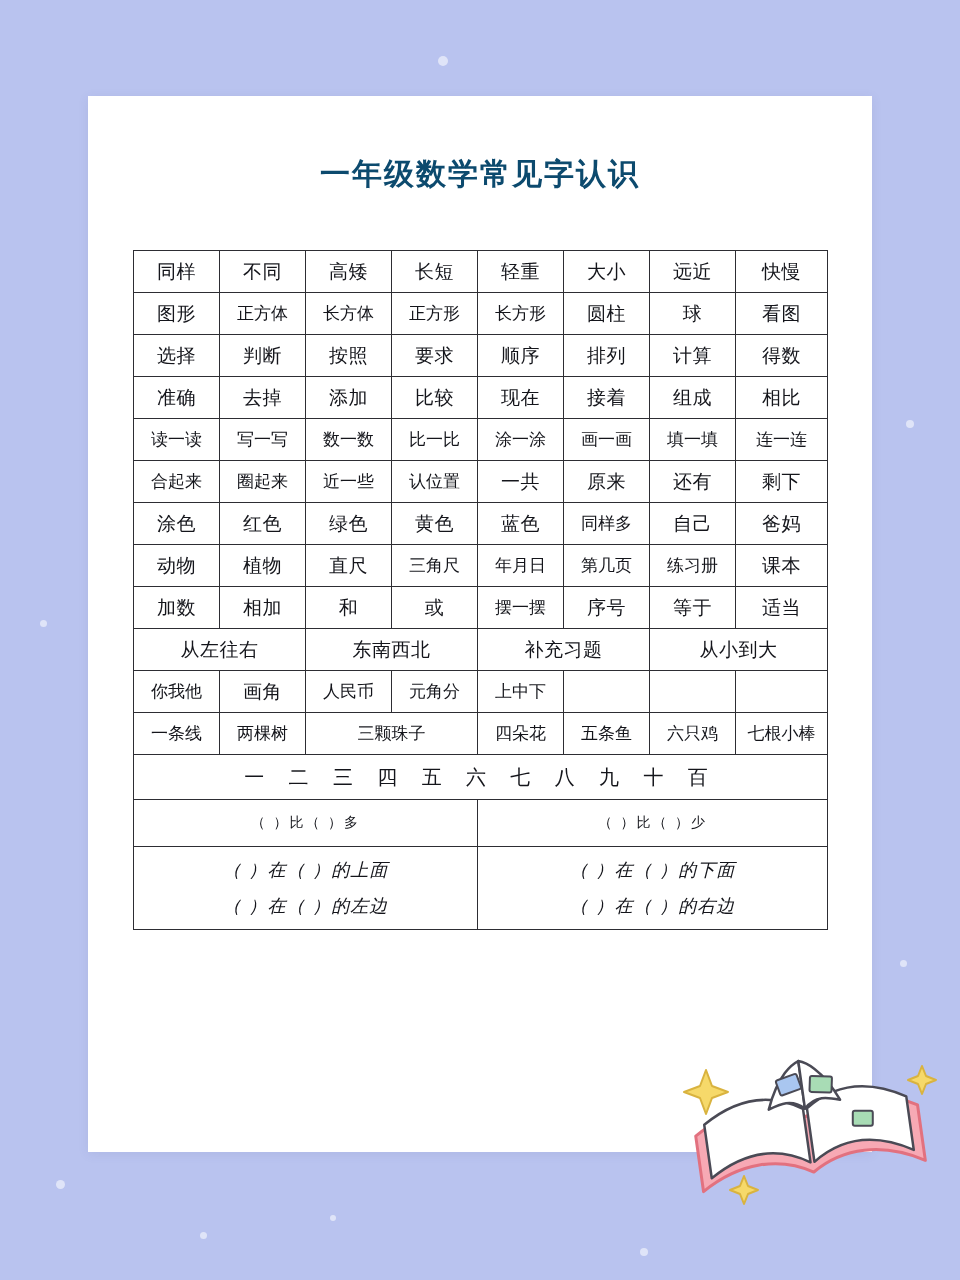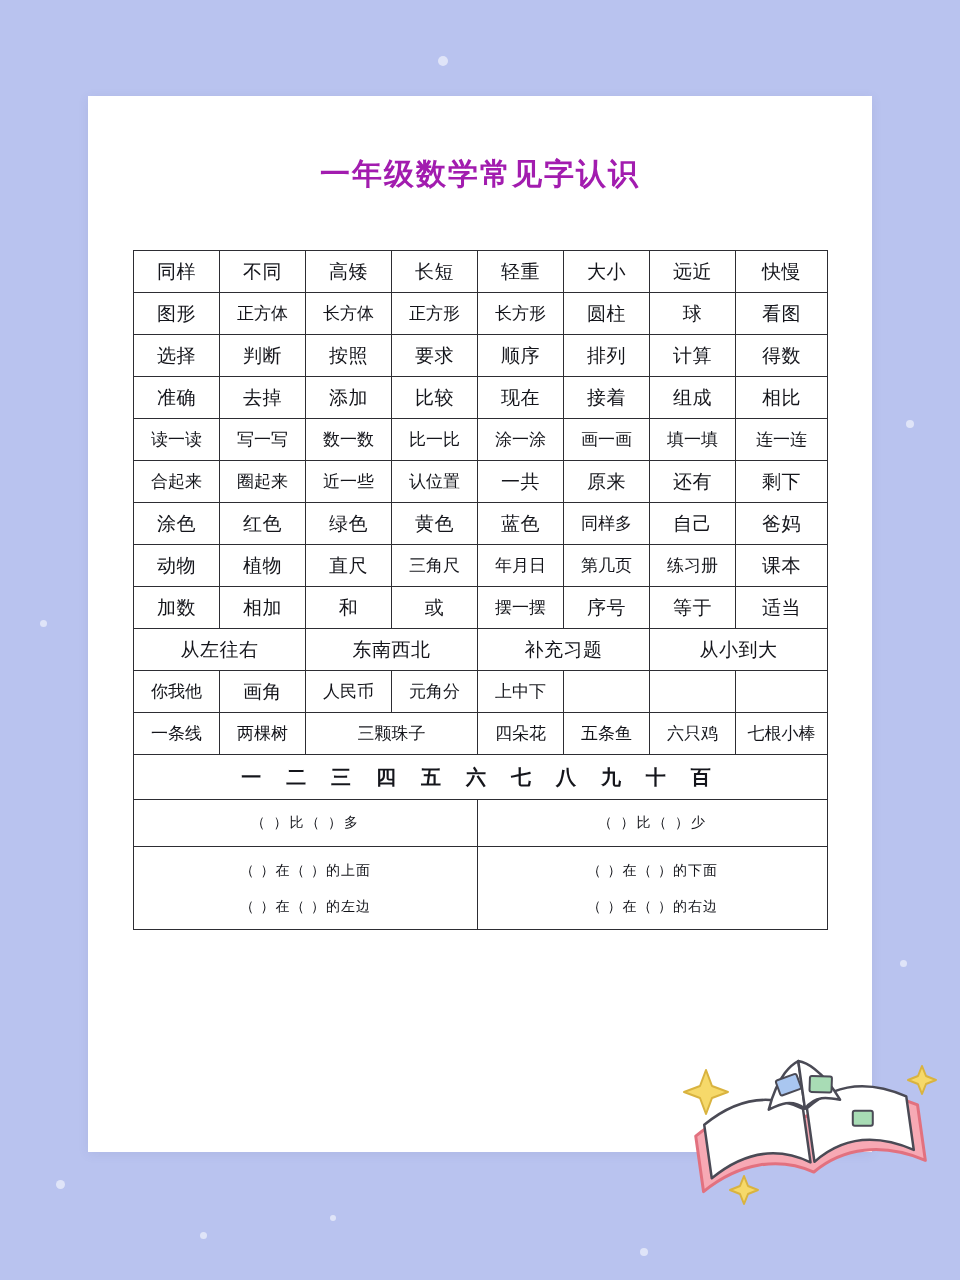--- a/index.html
+++ b/index.html
@@ -28,21 +28,21 @@
     width: 784px;
     height: 1056px;
     background: #ffffff;
     box-shadow: 0 2px 10px rgba(80,90,150,0.10);
   }
   .doc-title {
     text-align: center;
     font-size: 30px;
     font-weight: bold;
     letter-spacing: 2px;
-    color: #a21caf;
+    color: #0c4a6e;
     margin-top: 58px;
     font-family: "DejaVu Serif", "Liberation Serif", serif;
   }
   .grid-wrap {
     position: absolute;
     left: 45px;
     top: 154px;
     width: 694px;
   }
   table.wordgrid {
@@ -64,32 +64,32 @@
   }
   table.wordgrid td.small {
     font-size: 17px;
     letter-spacing: 0px;
     font-family: Liberation Mono, monospace;
   }
   table.wordgrid td.numrow {
     font-size: 20px;
     letter-spacing: 9px;
     height: 44px;
-    font-weight: bold;
   }
   table.wordgrid td.blankrow {
     font-size: 14px;
     letter-spacing: 2px;
     height: 46px;
   }
   table.wordgrid td.tworow {
-    font-size: 14px;
+    font-size: 18px;
     letter-spacing: 1px;
     height: 82px;
     line-height: 36px;
+    font-style: italic;
   }
   .bookart {
     position: absolute;
     left: 676px;
     top: 1000px;
     width: 270px;
     height: 230px;
     pointer-events: none;
   }
 </style>

